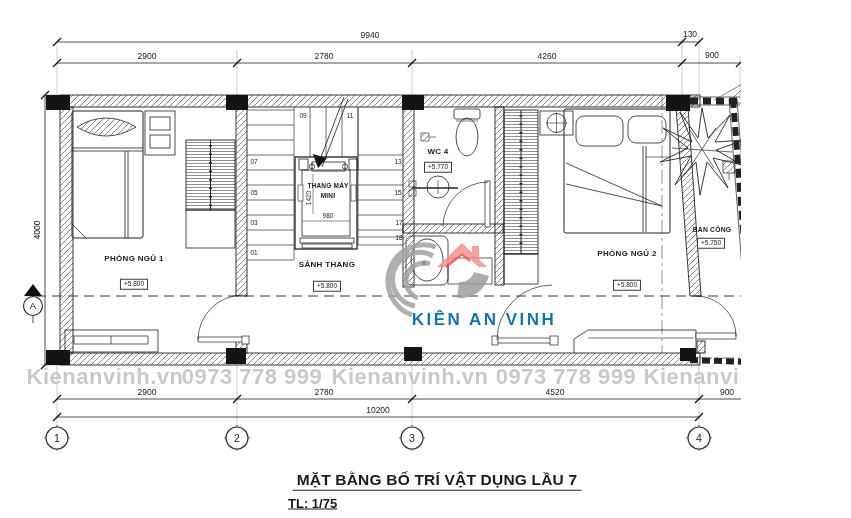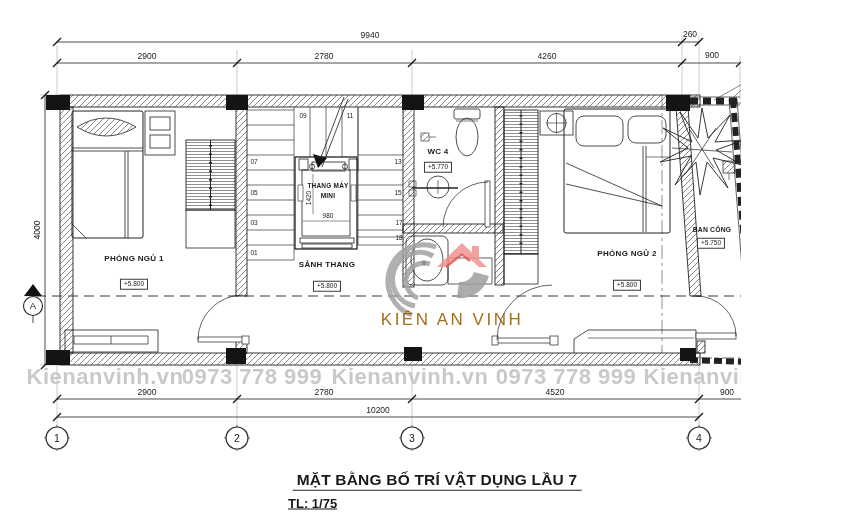--- a/index.html
+++ b/index.html
@@ -11,21 +11,21 @@
   .v{transform:translate(-50%,-50%) rotate(-90deg);}
   .room{font-weight:bold;font-size:8px;letter-spacing:.3px;}
   .rm-sm{font-weight:bold;font-size:6.8px;letter-spacing:.2px;}
   .level{border:1px solid #3a3a3a;padding:1px 3px;font-size:6.5px;background:rgba(255,255,255,.88);}
   .step{font-size:6.5px;}
   .lift{font-weight:bold;font-size:6.5px;letter-spacing:.2px;}
   .liftdim{font-size:6.5px;}
   .gbg{font-weight:bold;font-size:6.8px;text-decoration:underline;letter-spacing:.2px;}
   .bub{font-size:10.5px;}
   .wm{font-size:22px;font-weight:bold;color:#bcbcbc;opacity:.8;letter-spacing:.5px;}
-  .brand{font-size:17px;font-weight:normal;color:#a16207;letter-spacing:2.5px;opacity:.92;}
+  .brand{font-size:17px;font-weight:bold;color:#0369a1;letter-spacing:2.5px;opacity:.92;margin-left:32px;}
   .title{font-size:15.5px;font-weight:bold;border-bottom:1.5px solid #222;padding:0 4px 2px;letter-spacing:.2px;}
   .scale{font-size:13px;font-weight:bold;text-decoration:underline;transform:translate(0,-50%);}
 </style>
 </head>
 <body>
 
 <div id="stage">
 
 <svg id="plan-svg" width="851" height="518" viewBox="0 0 851 518">
   <defs>
@@ -295,21 +295,21 @@
     <path d="M433,256 A27,27 0 1 0 415,306" stroke="#a3a3a3" stroke-width="5" fill="none"></path>
     <path d="M430,264 A18,18 0 1 0 418,298" stroke="#a3a3a3" stroke-width="5" fill="none"></path>
     <rect x="472" y="246" width="7" height="14" fill="#f2928f"></rect>
     <polygon points="437,267 462,243 487,267 479,267 462,252 445,267" fill="#f2928f"></polygon>
     <path d="M446,267 L462,254 L470,261" stroke="#e2574f" stroke-width="2.5" fill="none"></path>
     <path d="M489,276 A30,30 0 0 1 457,298 L459,282 A14,14 0 0 0 474,272 Z" fill="#9e9e9e"></path>
   </g>
 </svg>
 
   <div class="lbl dim" style="left:370px;top:35px">9940</div>
-  <div class="lbl dim" style="left:690px;top:34px">260</div>
+  <div class="lbl dim" style="left:690px;top:34px">130</div>
   <div class="lbl dim" style="left:147px;top:56px">2900</div>
   <div class="lbl dim" style="left:324px;top:56px">2780</div>
   <div class="lbl dim" style="left:547px;top:56px">4260</div>
   <div class="lbl dim" style="left:712px;top:55px">900</div>
 
   <div class="lbl dim" style="left:147px;top:392px">2900</div>
   <div class="lbl dim" style="left:324px;top:392px">2780</div>
   <div class="lbl dim" style="left:555px;top:392px">4520</div>
   <div class="lbl dim" style="left:727px;top:392px">900</div>
   <div class="lbl dim" style="left:378px;top:410px">10200</div>

